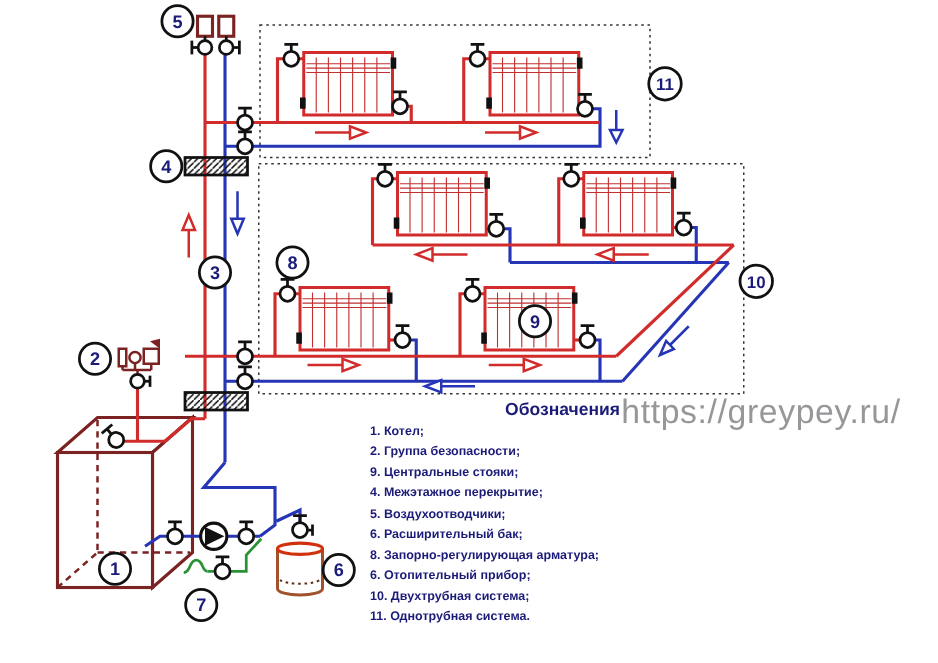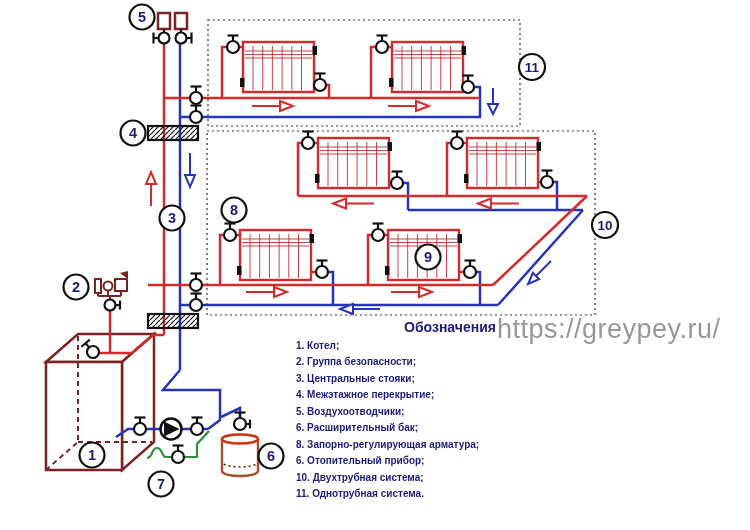--- a/index.html
+++ b/index.html
@@ -261,21 +261,21 @@
           <circle cx="532" cy="67" r="13" fill="#fff" stroke="#111" stroke-width="2.2"></circle>
       <text class="marker-num" x="532" y="72" font-size="13.5">11</text>
         </g>
   </g>
 </svg>
 
   <div class="legend-title">Обозначения</div>
   <div class="legend">
     <div class="legend-item">1. Котел;</div>
     <div class="legend-item">2. Группа безопасности;</div>
-    <div class="legend-item">3. Центральные стояки;</div>
+    <div class="legend-item">9. Центральные стояки;</div>
     <div class="legend-item">4. Межэтажное перекрытие;</div>
     <div class="legend-item">5. Воздухоотводчики;</div>
     <div class="legend-item">6. Расширительный бак;</div>
     <div class="legend-item">8. Запорно-регулирующая арматура;</div>
     <div class="legend-item">6. Отопительный прибор;</div>
     <div class="legend-item">10. Двухтрубная система;</div>
     <div class="legend-item">11. Однотрубная система.</div>
   </div>
 
   <div class="watermark">https://greypey.ru/</div>

